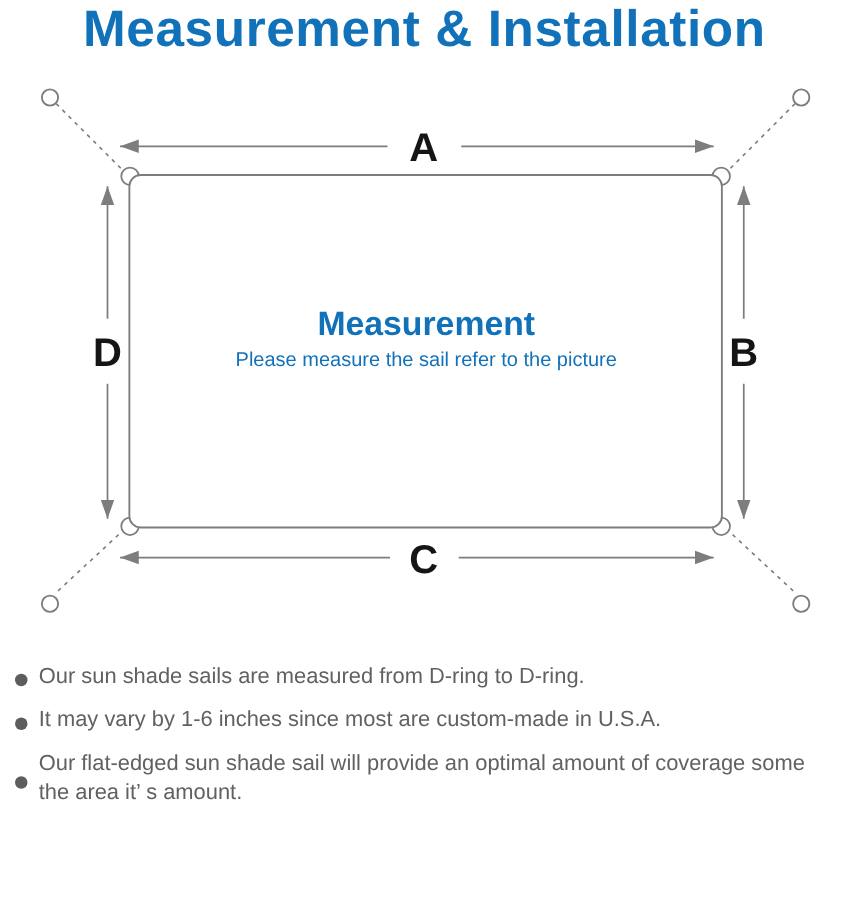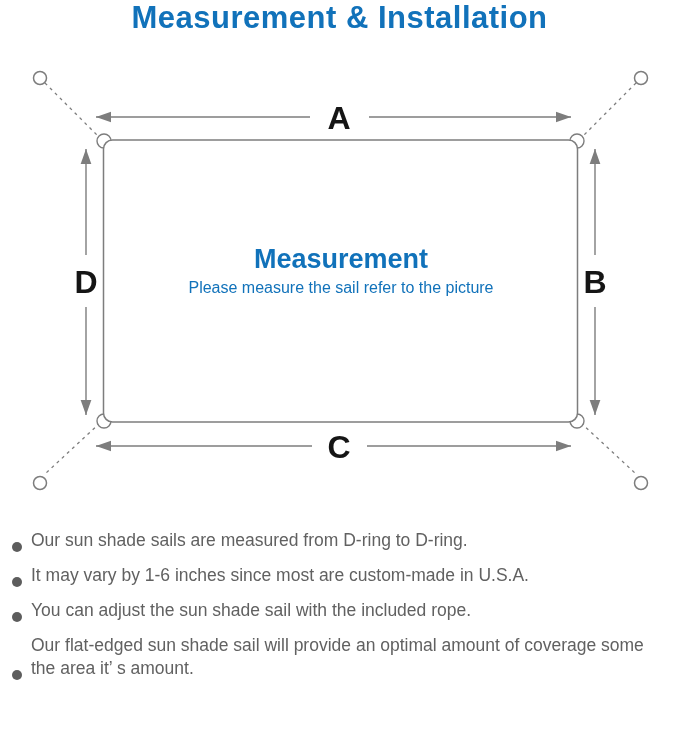--- a/index.html
+++ b/index.html
@@ -9,21 +9,21 @@
     height: 739px;
     background: #ffffff;
     overflow: hidden;
     font-family: "Liberation Sans", sans-serif;
   }
   .page-title {
     position: absolute;
     top: 0px; left: 0; right: 0;
     margin: 0;
     text-align: center;
-    font-size: 31px;
+    font-size: 41px;
     font-weight: bold;
     color: #1172ba;
     letter-spacing: 0.5px;
   }
   .diagram-svg {
     position: absolute;
     top: 50px; left: 0;
     width: 679px; height: 460px;
   }
   .bullet-list {
@@ -32,21 +32,21 @@
     left: 12px;
     width: 660px;
     list-style: none;
     margin: 0; padding: 0;
     color: #616161;
     font-size: 17.5px;
     line-height: 23px;
   }
   .bullet-item {
     display: flex;
-    align-items: flex-end;
+    align-items: center;
     margin: 0 0 12px 0;
   }
   .bullet-dot {
     flex: 0 0 10px;
     width: 10px; height: 10px;
     margin: 7px 9px 0 0;
     border-radius: 50%;
     background: #5d5d5d;
   }
   .bullet-text { flex: 1; }
@@ -116,26 +116,19 @@
     <li class="bullet-item">
       <span class="bullet-dot"></span>
       <span class="bullet-text">
         <span class="bullet-line">It may vary by 1-6 inches since most are custom-made in U.S.A.</span>
 
       </span>
     </li>
     <li class="bullet-item">
       <span class="bullet-dot"></span>
       <span class="bullet-text">
-        <span class="bullet-line">You can adjust the sun shade sail with the included rope.</span>
-
-      </span>
-    </li>
-    <li class="bullet-item">
-      <span class="bullet-dot"></span>
-      <span class="bullet-text">
         <span class="bullet-line">Our flat-edged sun shade sail will provide an optimal amount of coverage some</span>
         <span class="bullet-line">the area it’ s amount.</span>
       </span>
     </li>
   </ul>
 
 </div>
 
 </body></html>

